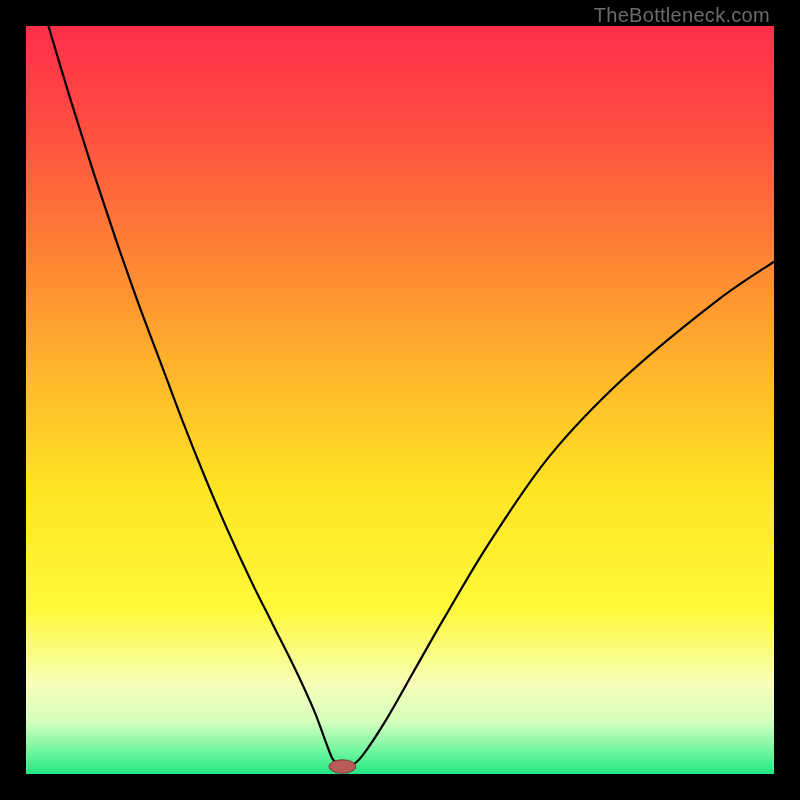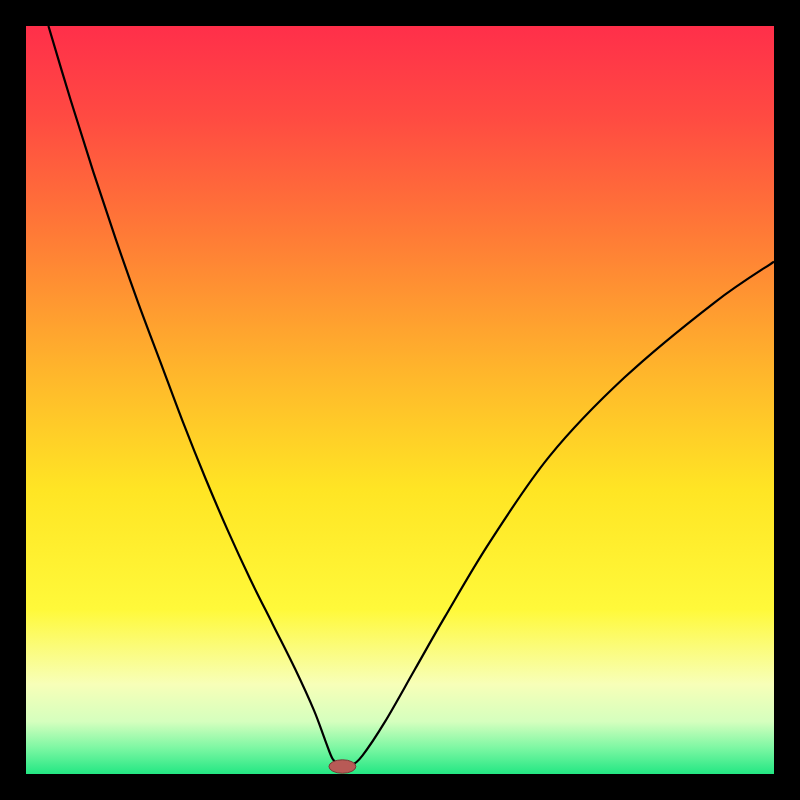--- a/index.html
+++ b/index.html
@@ -34,20 +34,21 @@
     letter-spacing: 0.3px;
     user-select: none;
   }
   svg { display: block; }
 </style>
 </head>
 <body>
 
 <div class="frame">
 
+  <div class="watermark">TheBottleneck.com</div>
 
   <div class="plot">
     <svg id="chart-svg" width="748" height="748" viewBox="0 0 748 748">
       <defs>
         <linearGradient id="bg-grad" x1="0" y1="0" x2="0" y2="1">
             <stop offset="0%" stop-color="#ff2f4a"></stop>
             <stop offset="12%" stop-color="#ff4a42"></stop>
             <stop offset="28.000000000000004%" stop-color="#ff7b36"></stop>
             <stop offset="45%" stop-color="#ffb22c"></stop>
             <stop offset="62%" stop-color="#ffe524"></stop>

